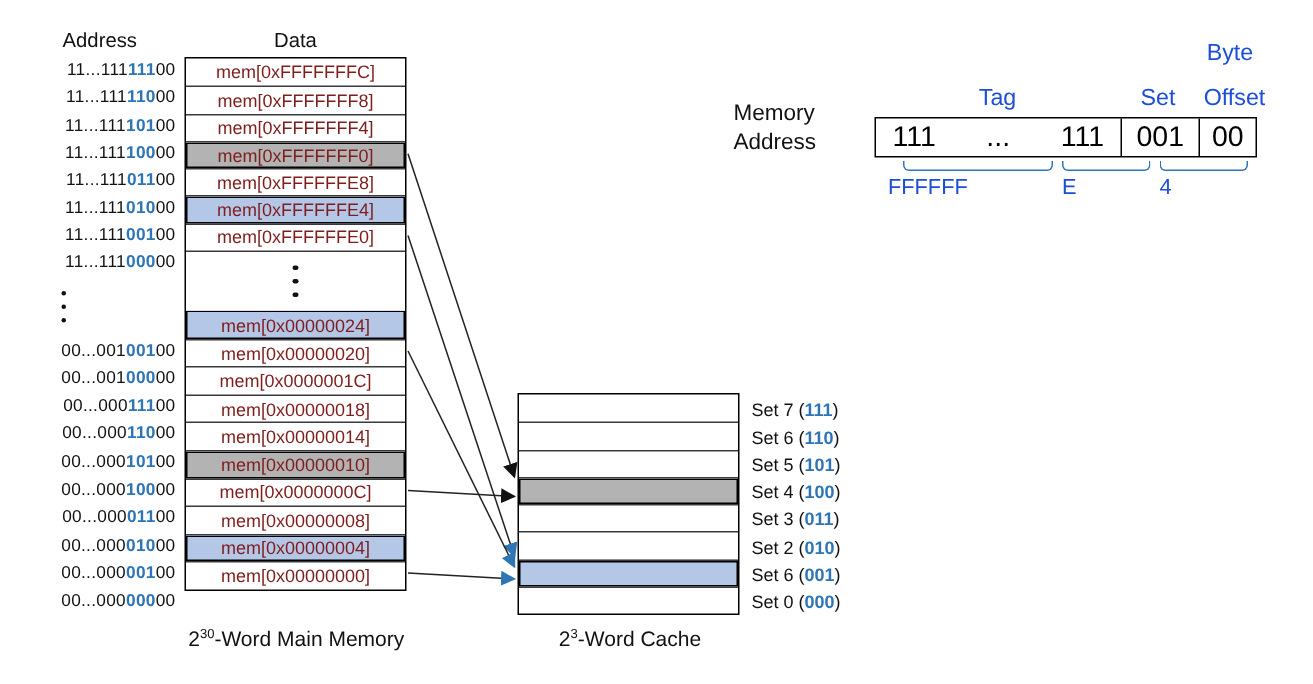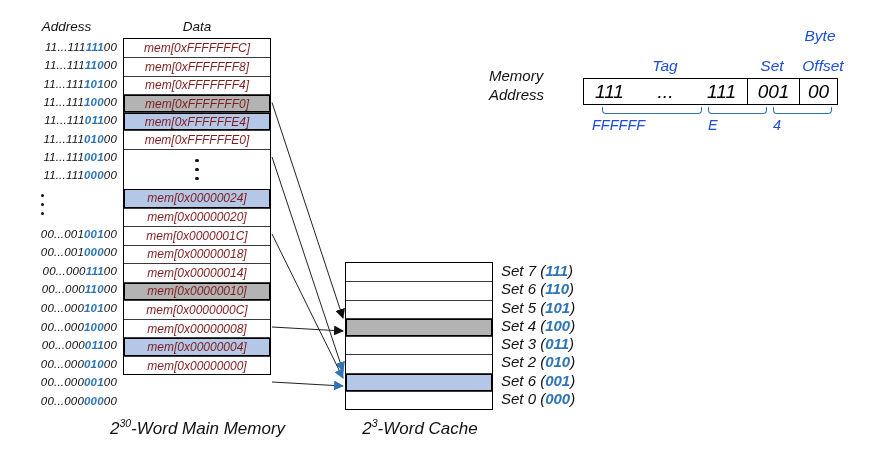--- a/index.html
+++ b/index.html
@@ -1,17 +1,17 @@
 <!DOCTYPE html>
 <html><head>
 <meta charset="utf-8">
 <style>
   * { margin:0; padding:0; box-sizing:border-box; }
   body { background:#fff; font-family:"Liberation Sans","DejaVu Sans",sans-serif; }
-  #stage { position:relative; width:875px; height:448px; background:#fff; overflow:hidden;font-style:italic; }
+  #stage { position:relative; width:875px; height:448px; background:#fff; overflow:hidden; }
 
   .abs { position:absolute; }
   .hdr { font-size:13.5px; color:#111; text-align:center; }
 
   
   #addr-col { left:8px; top:38px; width:109px; }
   .arow { display:flex; align-items:center; justify-content:flex-end;
           font-size:11.5px; color:#111; letter-spacing:0.2px; white-space:nowrap; }
   .arow .setbits { color:#2E75B6; font-weight:bold; }
 
@@ -24,24 +24,24 @@
   .mrow:first-child { border-top:none; }
   .hl-gray { background:#B3B3B3; box-shadow:inset 0 0 0 1px #000; }
   .hl-blue { background:#B4C7E7; box-shadow:inset 0 0 0 1px #000; }
   .rt { height:18.3px; } .re { height:40.2px; } .rb { height:18.55px; }
 
   .dots { display:flex; flex-direction:column; align-items:center; justify-content:center; gap:5.5px; }
   .dots i { width:3.5px; height:3.5px; border-radius:50%; background:#111; }
 
   
   #set-labels { left:501px; top:262px; width:110px; }
-  .slabel { display:flex; align-items:flex-start; font-size:15px; color:#111; white-space:pre; }
+  .slabel { display:flex; align-items:flex-end; font-size:12px; color:#111; white-space:pre; }
   .slabel b { color:#2E75B6; }
 
-  .caption { font-size:17px; color:#111; text-align:center; }
+  .caption { font-size:14px; color:#111; text-align:center; }
   sup { font-size:0.62em; }
 
   
   .blue { color:#1d4ed8; }
   #mem-addr-label { left:489px; top:66px; font-size:15px; line-height:19px; color:#111; }
   .flabel { font-size:15.5px; text-align:center; }
   #field-box { left:583px; top:78px; width:255px; height:27px; border:1.5px solid #000;
                display:flex; font-size:19px; color:#000; }
   #field-box .cell { display:flex; align-items:center; justify-content:center; }
   #tag-cell { flex:1; justify-content:space-between !important; padding:0 11px; }
@@ -162,20 +162,21 @@
         </div>
       </div>
   </div>
 
   <div class="abs tbl" id="mem-table">
     <div id="mem-top">
         <div class="mrow rt">mem[0xFFFFFFFC]</div>
         <div class="mrow rt">mem[0xFFFFFFF8]</div>
         <div class="mrow rt">mem[0xFFFFFFF4]</div>
         <div class="mrow rt hl-gray">mem[0xFFFFFFF0]</div>
+        <div class="mrow rt">mem[0xFFFFFFE8]</div>
         <div class="mrow rt hl-blue">mem[0xFFFFFFE4]</div>
         <div class="mrow rt">mem[0xFFFFFFE0]</div>
       </div>
     <div class="mrow re dots">
         <i></i>
         <i></i>
         <i></i>
       </div>
     <div id="mem-bottom">
         <div class="mrow rb hl-blue">mem[0x00000024]</div>

